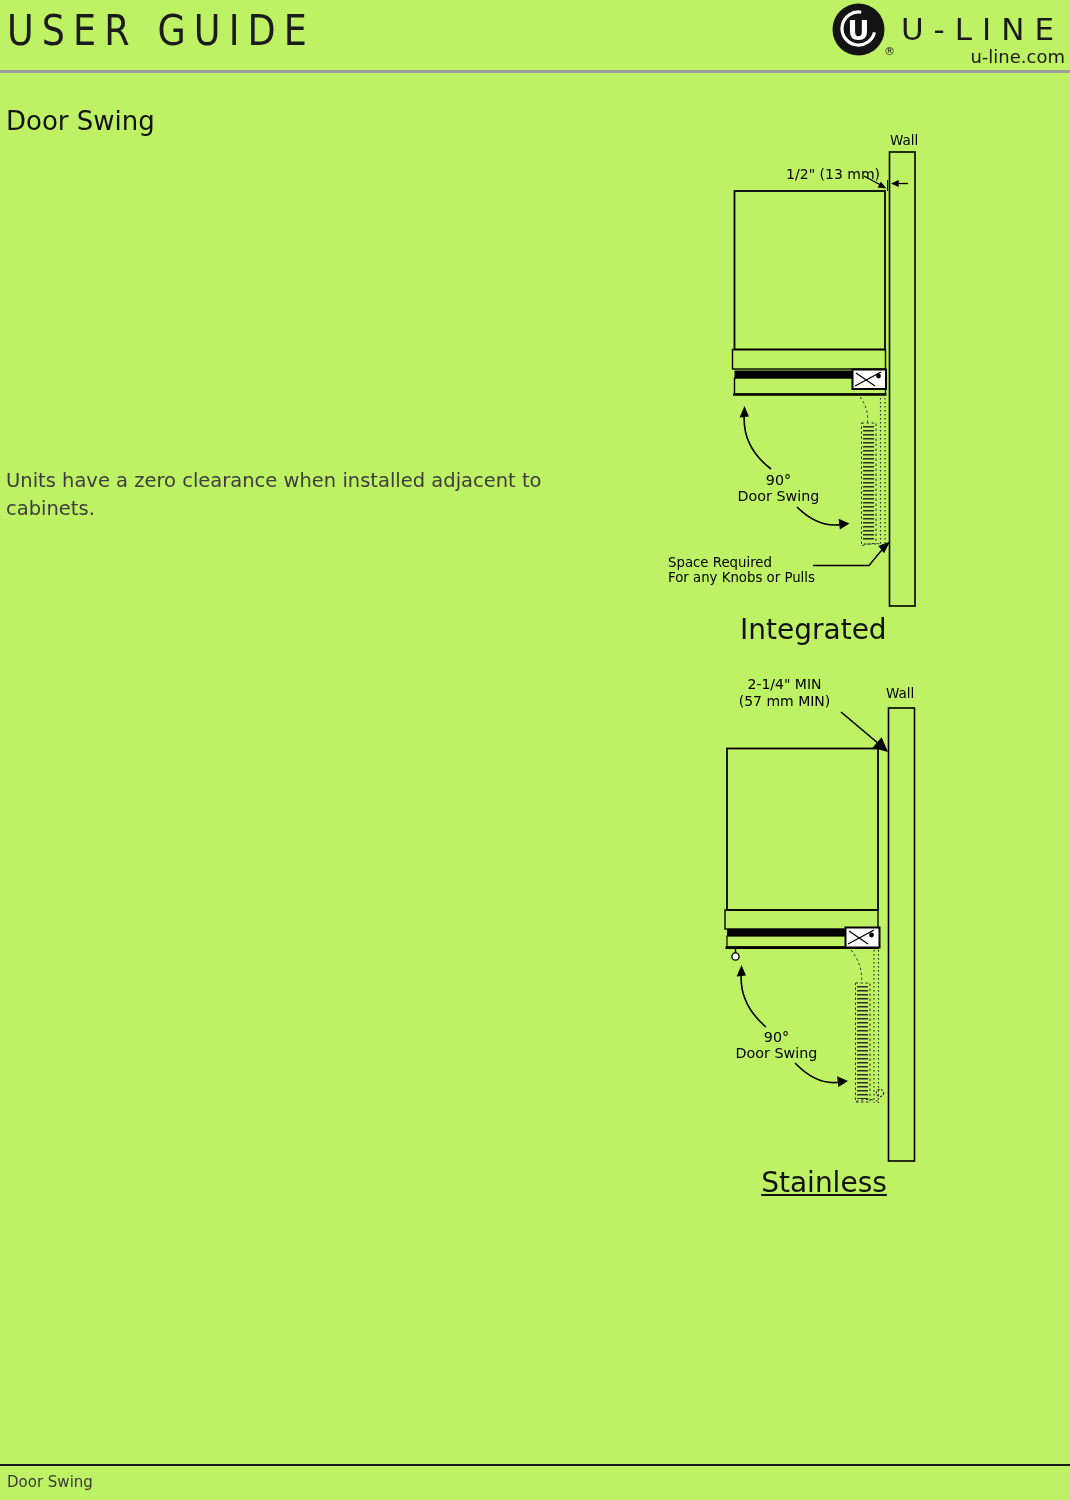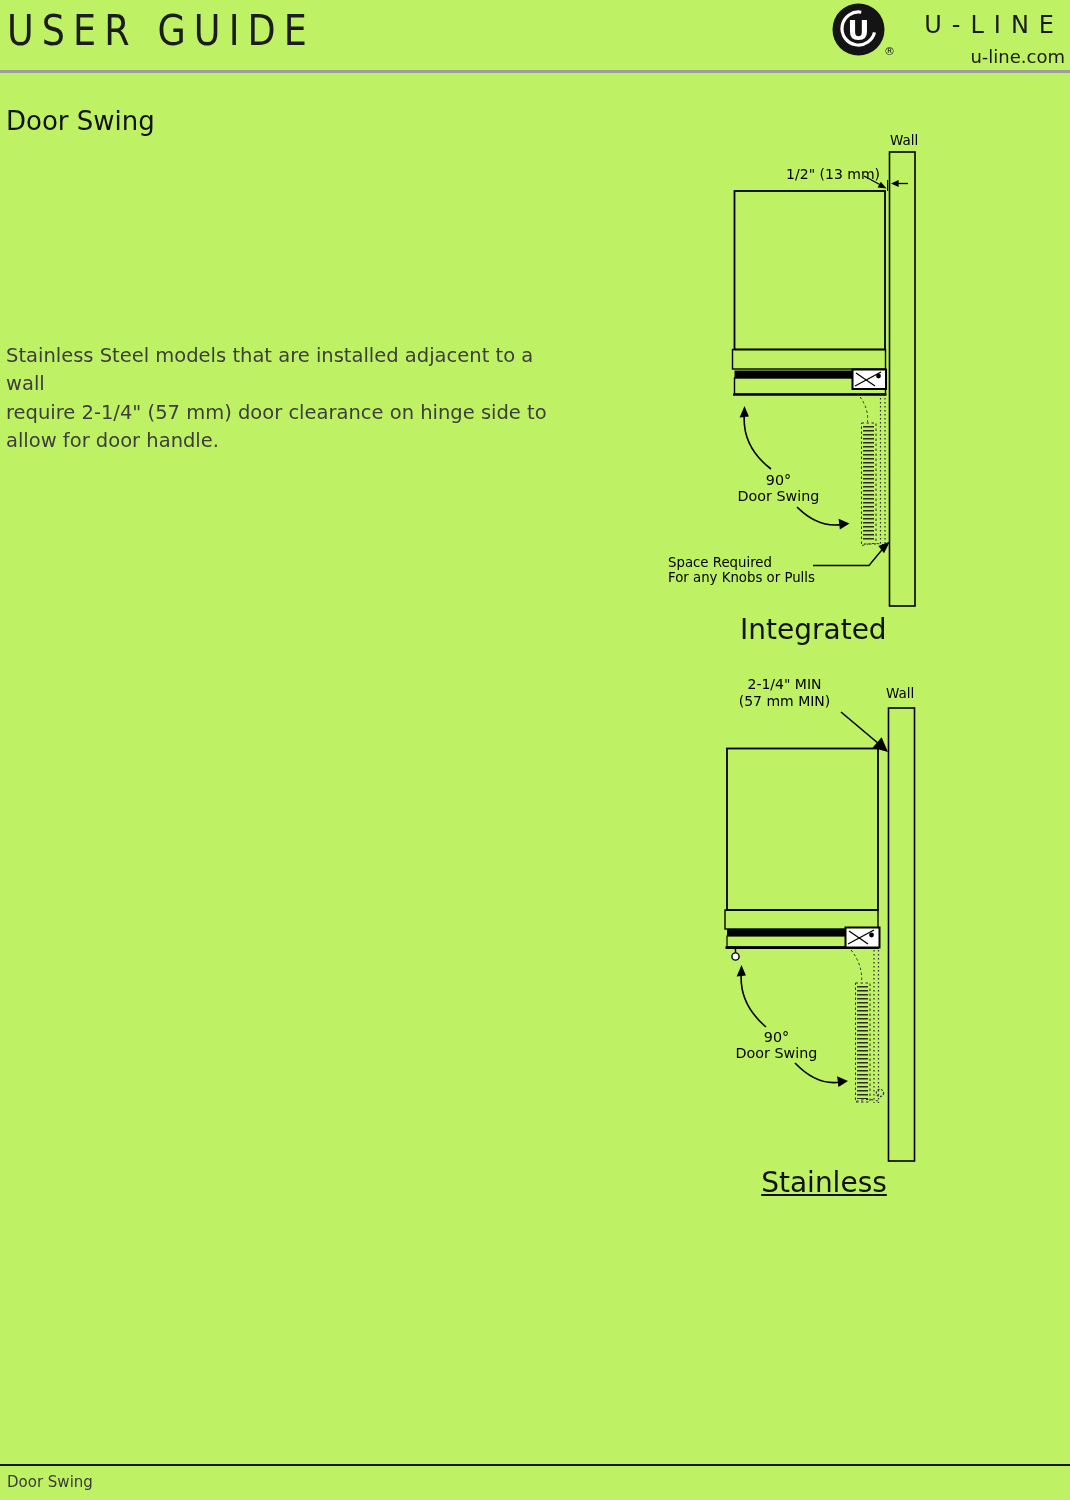--- a/index.html
+++ b/index.html
@@ -9,21 +9,21 @@
   }
   .abs{position:absolute;}
   
   .user-guide-title{
     left:7px;top:5px;font-size:43px;letter-spacing:9.5px;color:#1c1c1c;
     transform:scaleX(0.85);transform-origin:0 0;white-space:nowrap;
   }
   .header-rule{left:0;top:70px;width:1070px;height:3px;background:#9d9d9d;}
   .logo-circle{left:832px;top:3px;width:53px;height:53px;}
   .logo-reg{left:884px;top:45px;font-size:11px;color:#1c1c1c;}
-  .wordmark{right:6px;top:11px;font-size:24px;letter-spacing:10px;color:#1a1a1a;white-space:nowrap;}
+  .wordmark{right:6px;top:11px;font-size:31px;letter-spacing:10px;color:#1a1a1a;white-space:nowrap;}
   .website{right:5px;top:46px;font-size:18px;color:#1a1a1a;}
   
   .doc-heading{left:6px;top:106px;font-size:26px;color:#121212;}
   .para{left:6px;width:545px;font-size:19.5px;line-height:28.4px;color:#3d3d3d;white-space:pre-line;}
   .p1{top:160px;} .p2{top:342px;} .p3{top:467px;}
   
   .dlabel{color:#000;white-space:pre-line;}
   .d1-wall{left:890px;top:132px;font-size:13.5px;}
   .d1-clearance{left:756px;top:166px;width:124px;font-size:14px;text-align:right;white-space:nowrap;}
   .d1-swing{left:728px;top:472px;width:101px;font-size:14.3px;line-height:16px;text-align:center;}
@@ -51,23 +51,22 @@
       <circle cx="26.5" cy="25.5" r="16.5" fill="none" stroke="#ffffff" stroke-width="3.2" stroke-dasharray="76 28" stroke-dashoffset="-14" transform="rotate(-35 26.5 25.5)"></circle>
       <text x="26.5" y="36.5" text-anchor="middle" font-family="DejaVu Sans, sans-serif" font-size="27" font-weight="bold" fill="#ffffff" stroke="#141414" stroke-width="4" paint-order="stroke">U</text>
     </svg>
   </div>
   <div class="abs logo-reg">®</div>
   <div class="abs wordmark">U-LINE</div>
   <div class="abs website">u-line.com</div>
   <div class="abs header-rule"></div>
 
   <div class="abs doc-heading">Door Swing</div>
-  <div class="abs para p2">Stainless Steel models that are installed adjacent to a wall
-require 2-1/4" (57 mm) door clearance on hinge side to
-allow for door handle.</div>
+  <div class="abs para p3">Units have a zero clearance when installed adjacent to
+cabinets.</div>
 
   <svg class="art" width="1070" height="1500" viewBox="0 0 1070 1500">
 
     <g stroke="#000" fill="none">
       <rect x="889.5" y="152" width="25.5" height="454" stroke-width="1.6"></rect>
       <rect x="734.5" y="191" width="150.5" height="158.5" stroke-width="1.8"></rect>
       <rect x="732.5" y="349.5" width="153" height="19.5" stroke-width="1.4"></rect>
       <rect x="734.5" y="370.5" width="118" height="7.5" fill="#000" stroke="none"></rect>
       <rect x="734.5" y="378" width="151" height="16" stroke-width="1.4"></rect>
       <line x1="733" y1="394.6" x2="886.5" y2="394.6" stroke-width="2.4"></line>

